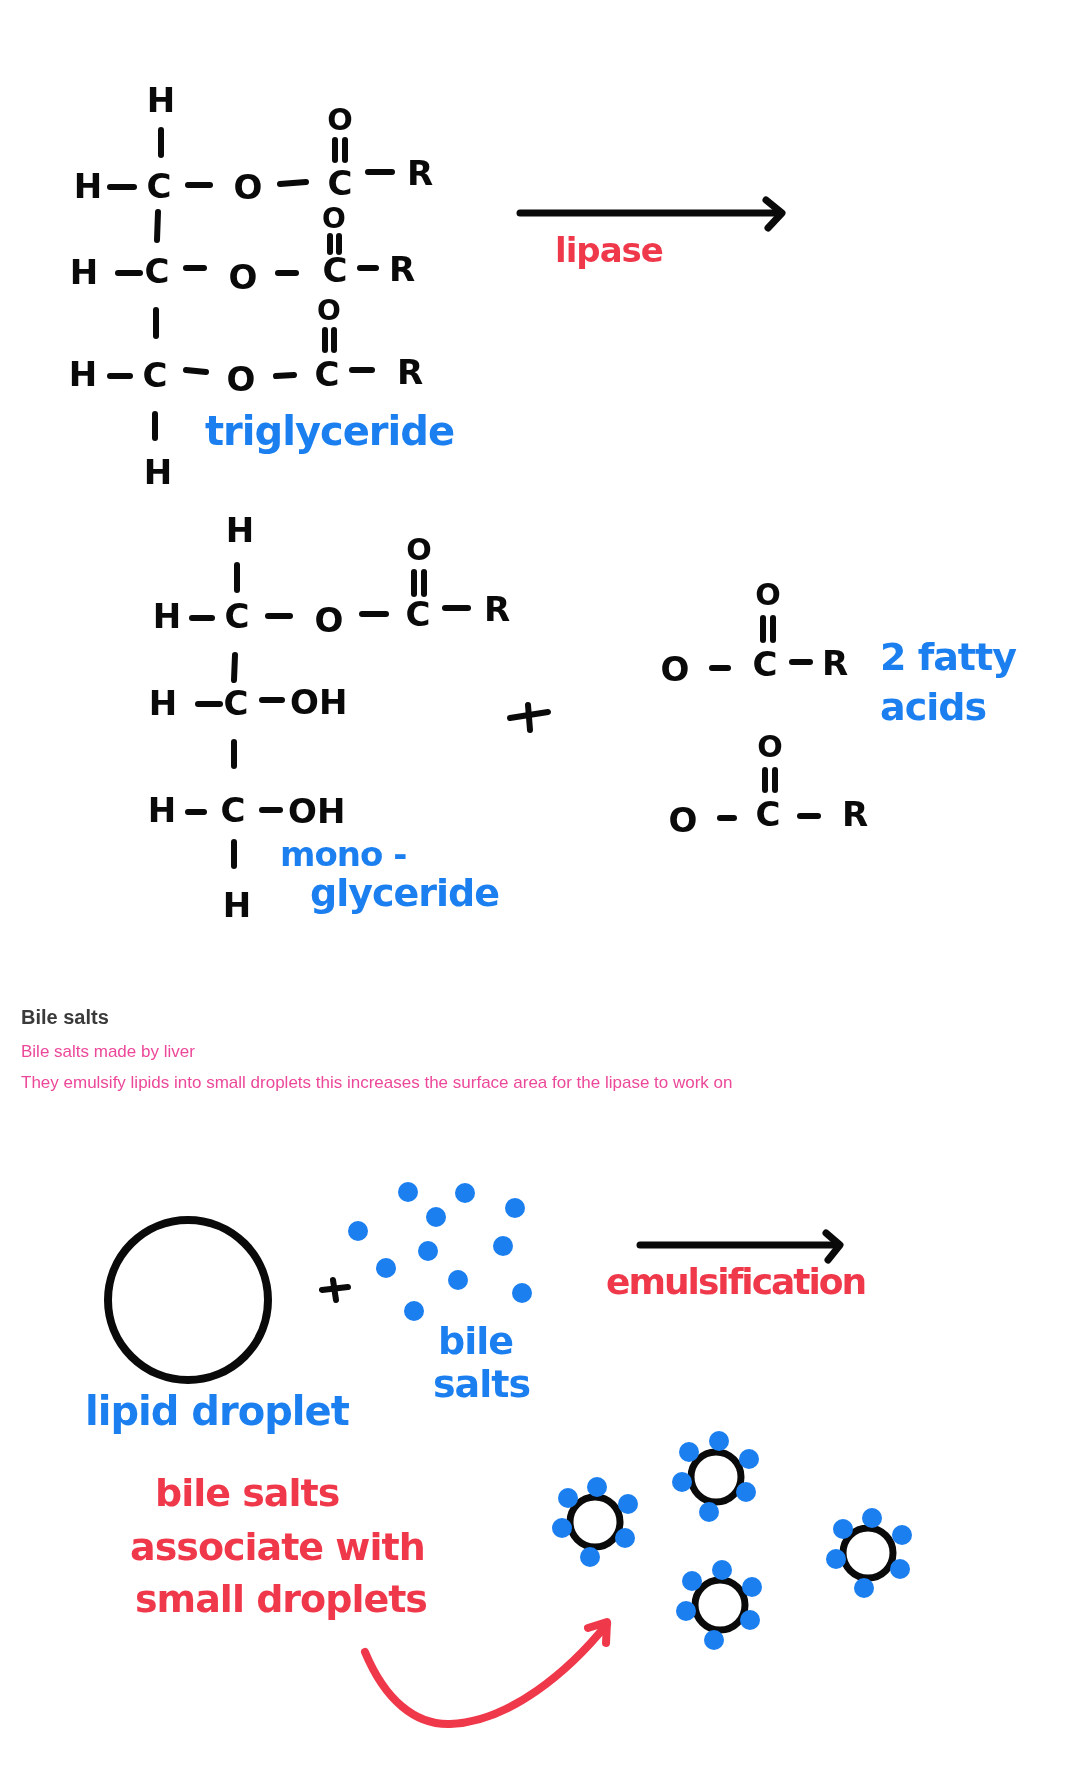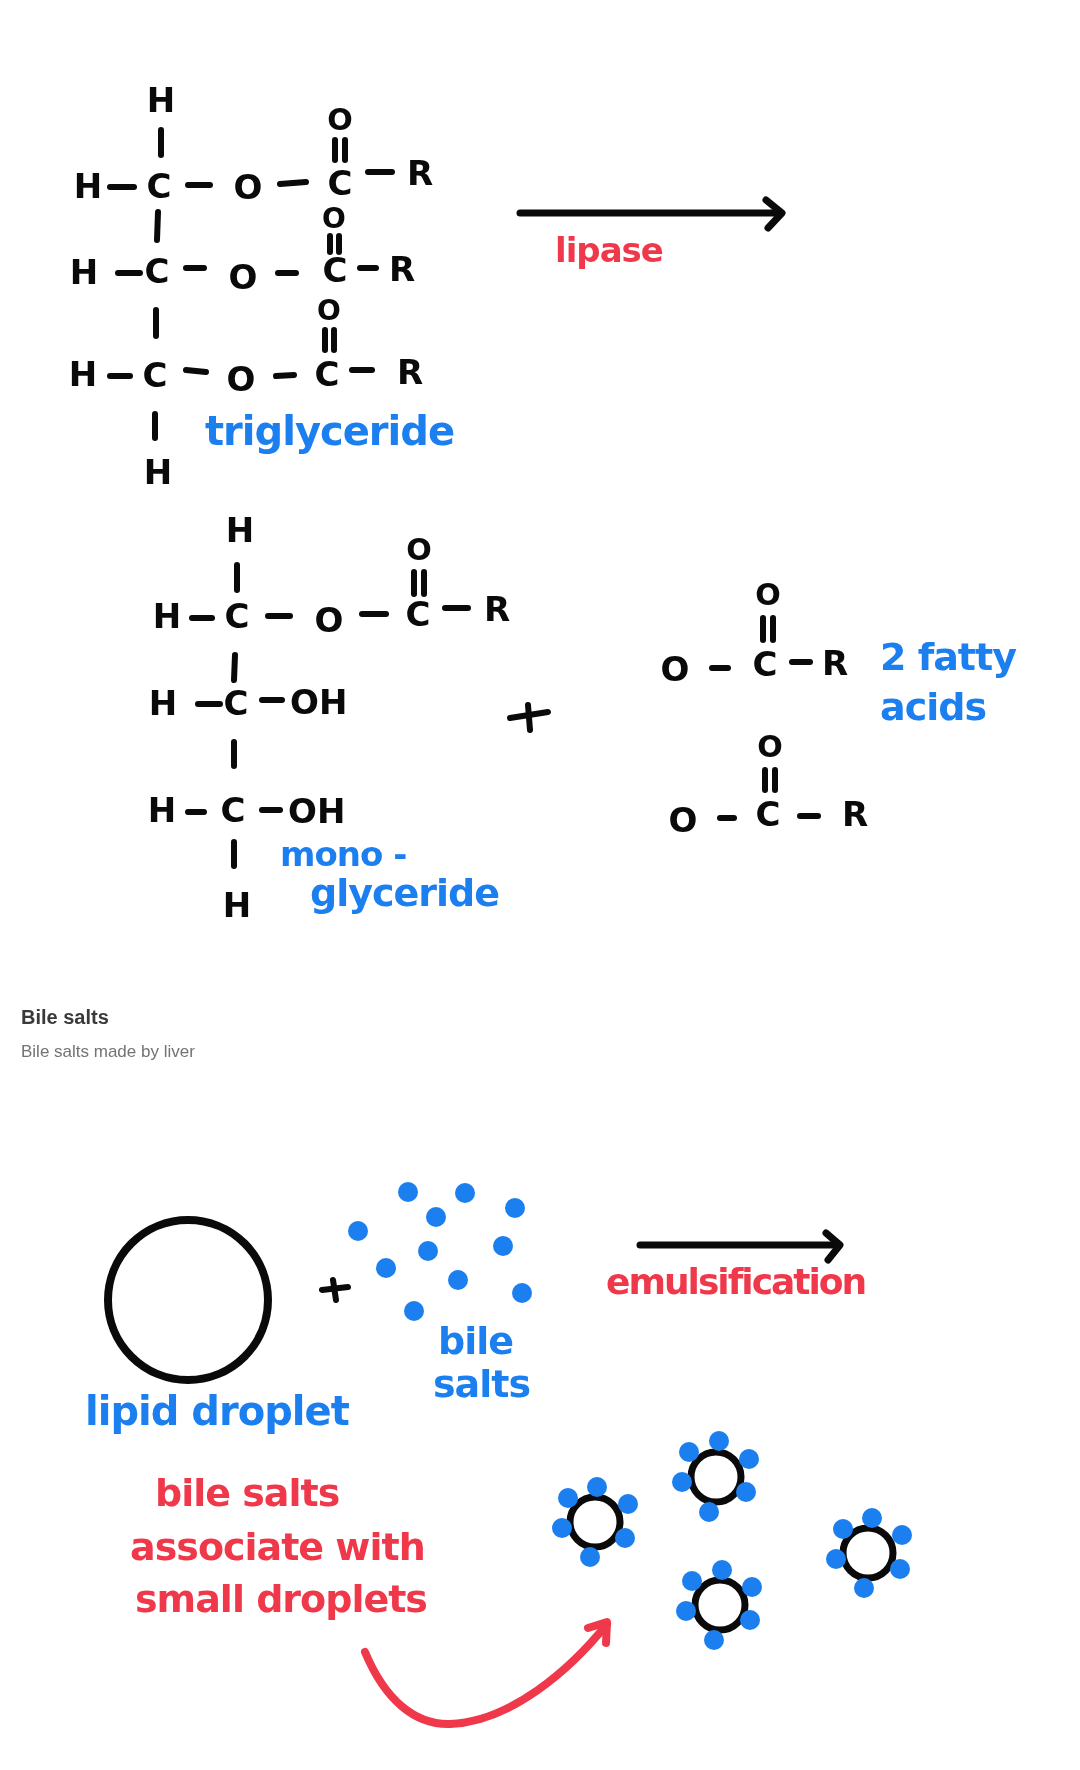--- a/index.html
+++ b/index.html
@@ -64,21 +64,21 @@
     margin: 0 0 6px 0;
     font-size: 20px;
     font-weight: bold;
     color: #3a3a3a;
     line-height: 26px;
   }
   .note p {
     margin: 0;
     font-size: 17px;
     line-height: 31px;
-    color: #737373;
+    color: #ec4899;
   }
 </style>
 </head>
 <body>
 
 <div class="page">
 
   <svg id="drawing-top" class="drawing" viewBox="0 0 1080 960">
 
     <g>
@@ -210,20 +210,21 @@
       <line class="bond" x1="720" y1="818" x2="734" y2="818"></line>
       <text class="ink-black" x="768" y="826" font-size="34" text-anchor="middle">C</text>
       <line class="bond" x1="800" y1="816" x2="818" y2="816"></line>
       <text class="ink-black" x="855" y="826" font-size="34" text-anchor="middle">R</text>
     </g>
   </svg>
 
   <div class="note">
     <h3>Bile salts</h3>
     <p>Bile salts made by liver</p>
+    <p>They emulsify lipids into small droplets this increases the surface area for the lipase to work on</p>
   </div>
 
   <svg id="drawing-bottom" class="drawing" viewBox="0 1150 1080 620">
 
     <g>
       <circle cx="188" cy="1300" r="80" fill="none" stroke="#0a0a0a" stroke-width="8"></circle>
       <text class="ink-blue" x="85" y="1425" font-size="40" letter-spacing="-1">lipid droplet</text>
     </g>
 
     <g>

